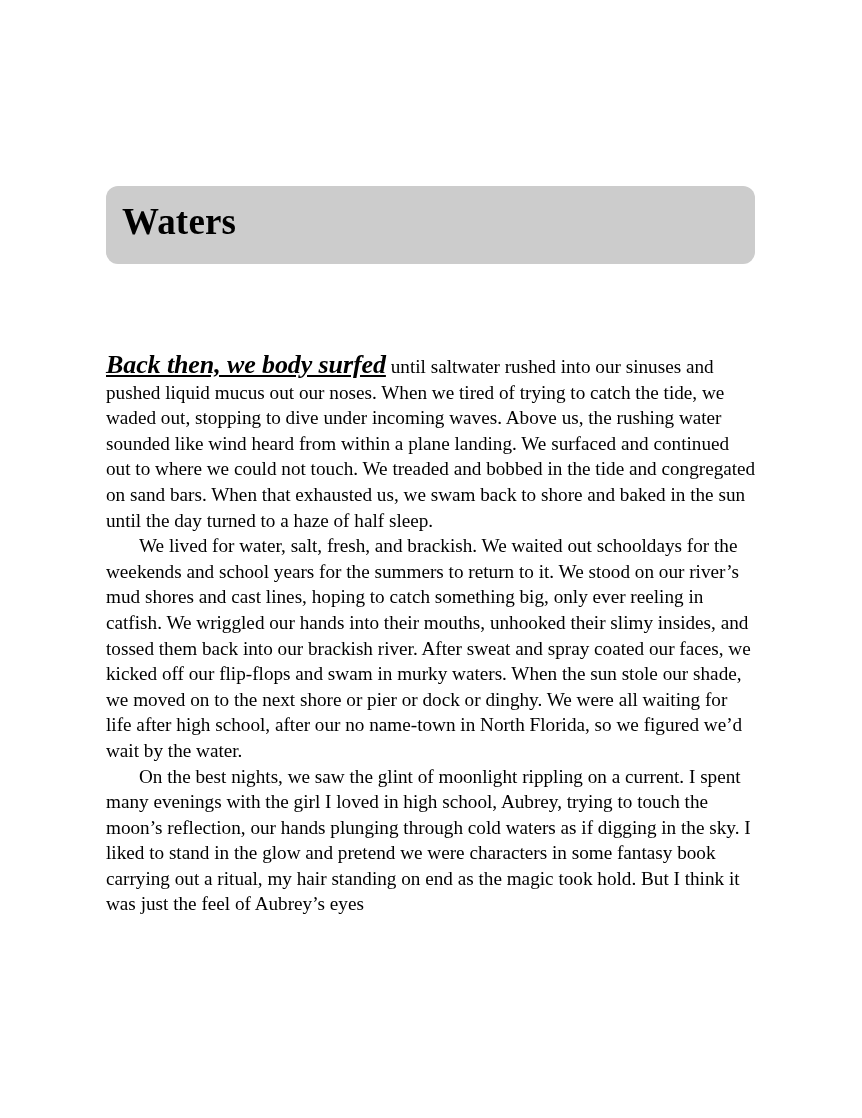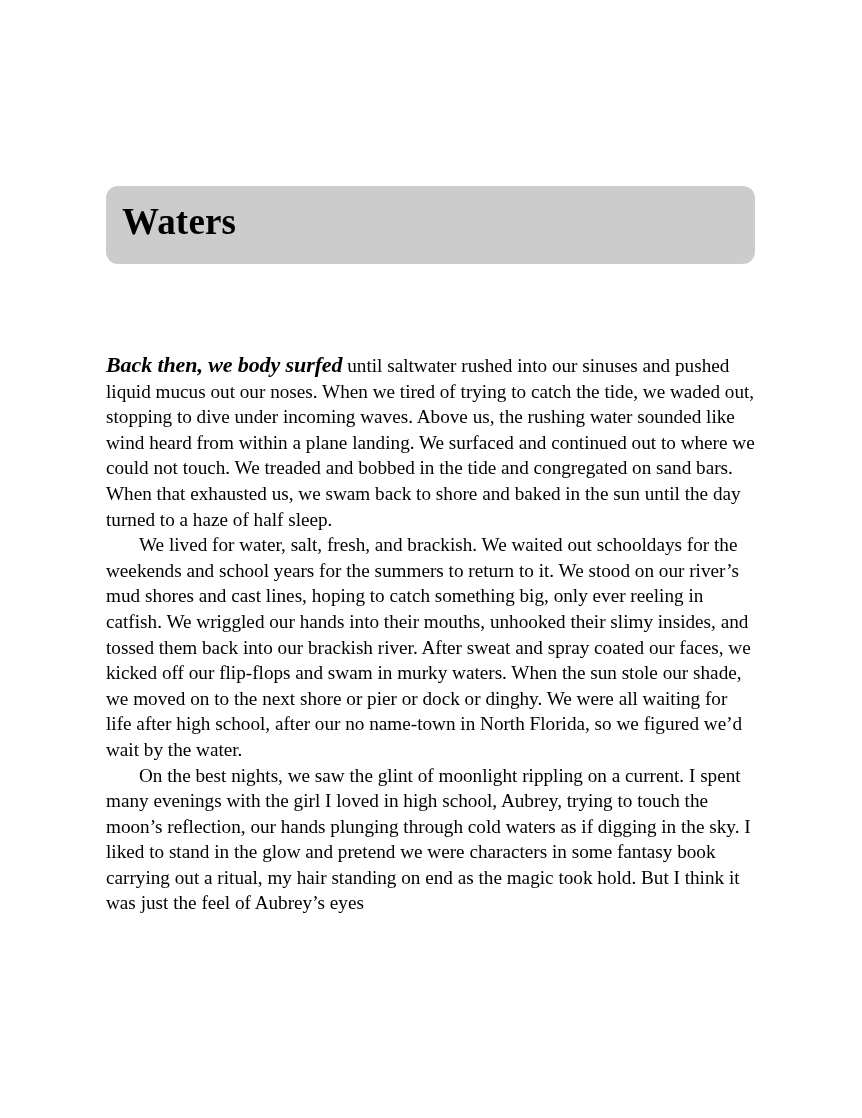--- a/index.html
+++ b/index.html
@@ -52,22 +52,23 @@
     line-height: 25.6px;
     text-align: left;
     color: #000000;
   }
   p.para + p.para {
     text-indent: 33px;
   }
   .lead-in {
     font-weight: bold;
     font-style: italic;
-    font-size: 22px;
+    font-size: 26px;
     letter-spacing: -0.1px;
+    text-decoration: underline;
   }
 </style>
 </head>
 <body>
 
 <div class="page">
 
   <div class="title-banner">
     <div class="title-text">Waters</div>
   </div>

